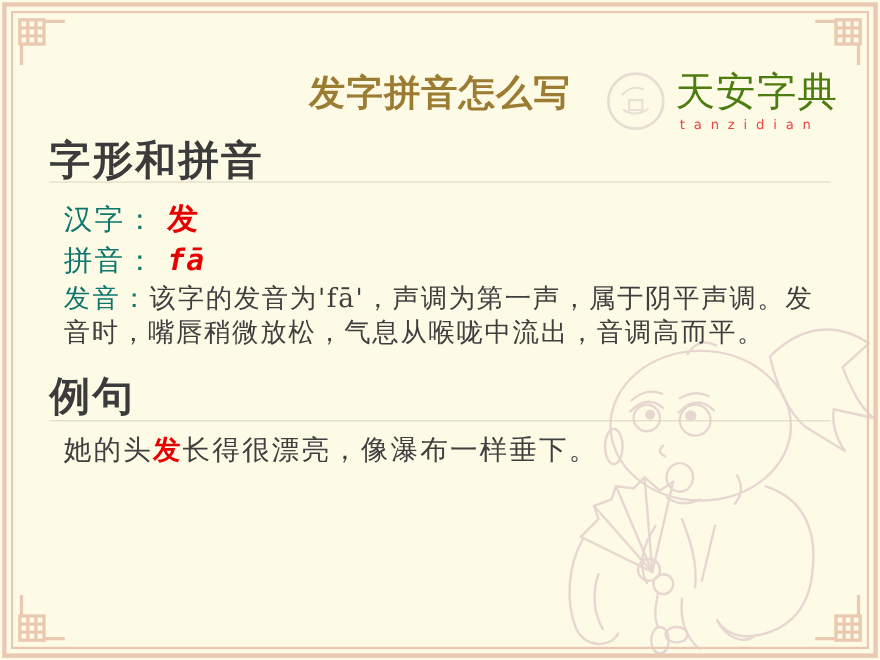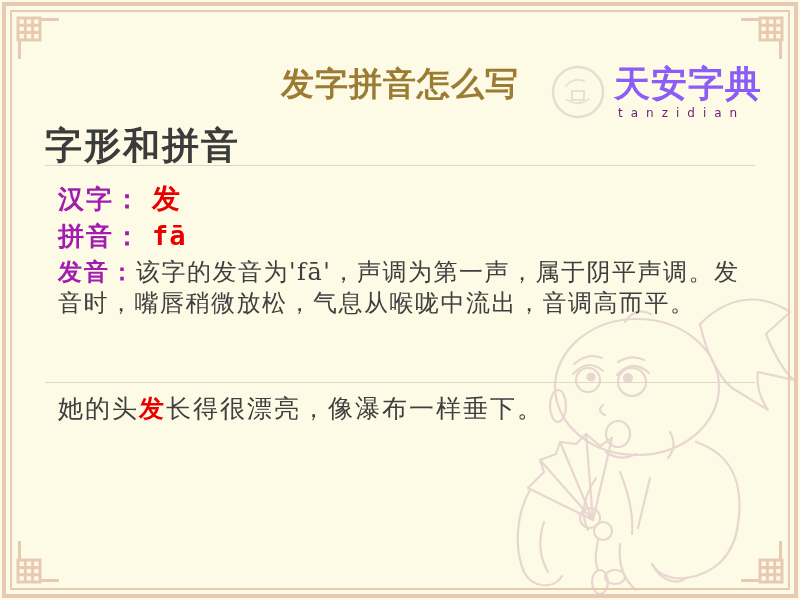--- a/index.html
+++ b/index.html
@@ -14,38 +14,38 @@
   .corner.tr{top:7px;right:7px;transform:scaleX(-1);}
   .corner.bl{bottom:7px;left:7px;transform:scaleY(-1);}
   .corner.br{bottom:7px;right:7px;transform:scale(-1,-1);}
   
   .watermark{position:absolute;left:500px;top:282px;width:300px;height:315px;z-index:0;}
   
   .title{position:absolute;top:62px;left:0;width:100%;text-align:center;z-index:2;
          font-size:33px;font-weight:bold;color:#9c7b33;letter-spacing:1px;}
   .logo{position:absolute;top:64px;right:38px;display:flex;align-items:flex-start;gap:8px;z-index:2;}
   .logo-icon{width:56px;height:56px;flex:none;}
-  .logo-cn{font-size:36px;font-weight:bold;color:#8b5cf6;letter-spacing:1px;line-height:1.1;text-align:right;}
-  .logo-en{font-size:12px;color:#701a75;letter-spacing:8px;margin-top:2px;padding-left:4px;
+  .logo-cn{font-size:36px;font-weight:normal;color:#4d7c0f;letter-spacing:1px;line-height:1.1;text-align:right;}
+  .logo-en{font-size:12px;color:#ef4444;letter-spacing:8px;margin-top:2px;padding-left:4px;
            font-family:"DejaVu Sans",sans-serif;}
   
   .h1{position:absolute;left:45px;font-size:37px;font-weight:bold;color:#3b3b3b;
       letter-spacing:2px;z-index:2;}
   #h-shape{top:121px;}
   #h-examples{top:336px;}
   .divider{position:absolute;left:45px;right:45px;border-top:1px solid #ddd8c6;z-index:2;}
   #d1{top:165px;}
   #d2{top:382px;}
   .row{position:absolute;left:58px;font-size:26px;letter-spacing:2px;z-index:2;}
   #row-hanzi{top:180px;}
   #row-pinyin{top:219px;}
-  .lab{font-weight:bold;color:#a21caf;}
+  .lab{font-weight:normal;color:#0f766e;}
   .red-val{color:#e60000;font-weight:bold;font-size:28px;margin-left:10px;}
   .pinyin{font-family:"DejaVu Sans Mono",monospace;font-weight:bold;color:#e60000;
-          font-size:27px;margin-left:10px;letter-spacing:1px;}
+          font-size:27px;margin-left:10px;letter-spacing:1px;font-style:italic;}
   .para{position:absolute;left:58px;top:256px;width:702px;font-size:24px;line-height:31px;
         color:#3f3f3f;letter-spacing:1.5px;z-index:2;}
   .para .lab{letter-spacing:2px;}
   .sent{position:absolute;left:58px;font-size:25px;color:#3f3f3f;letter-spacing:2px;z-index:2;text-align:center;}
   #s1{top:392px;}
   #s2{top:432px;}
   .sent .red{color:#e60000;font-weight:bold;}
 </style>
 </head>
 <body>
@@ -156,17 +156,18 @@
     <span class="lab">汉字：</span><span class="red-val">发</span>
   </div>
   <div class="row" id="row-pinyin">
     <span class="lab">拼音：</span><span class="pinyin">fā</span>
   </div>
 
   <div class="para">
     <span class="lab">发音：</span><span>该字的发音为'fā'，声调为第一声，属于阴平声调。发音时，嘴唇稍微放松，气息从喉咙中流出，音调高而平。</span>
   </div>
 
+  <div class="h1" id="h-examples">例句</div>
   <div class="divider" id="d2"></div>
 
   <div class="sent" id="s1"><span>她的头</span><span class="red">发</span><span>长得很漂亮，像瀑布一样垂下。</span></div>
 
 </div>
 
 </body></html>

